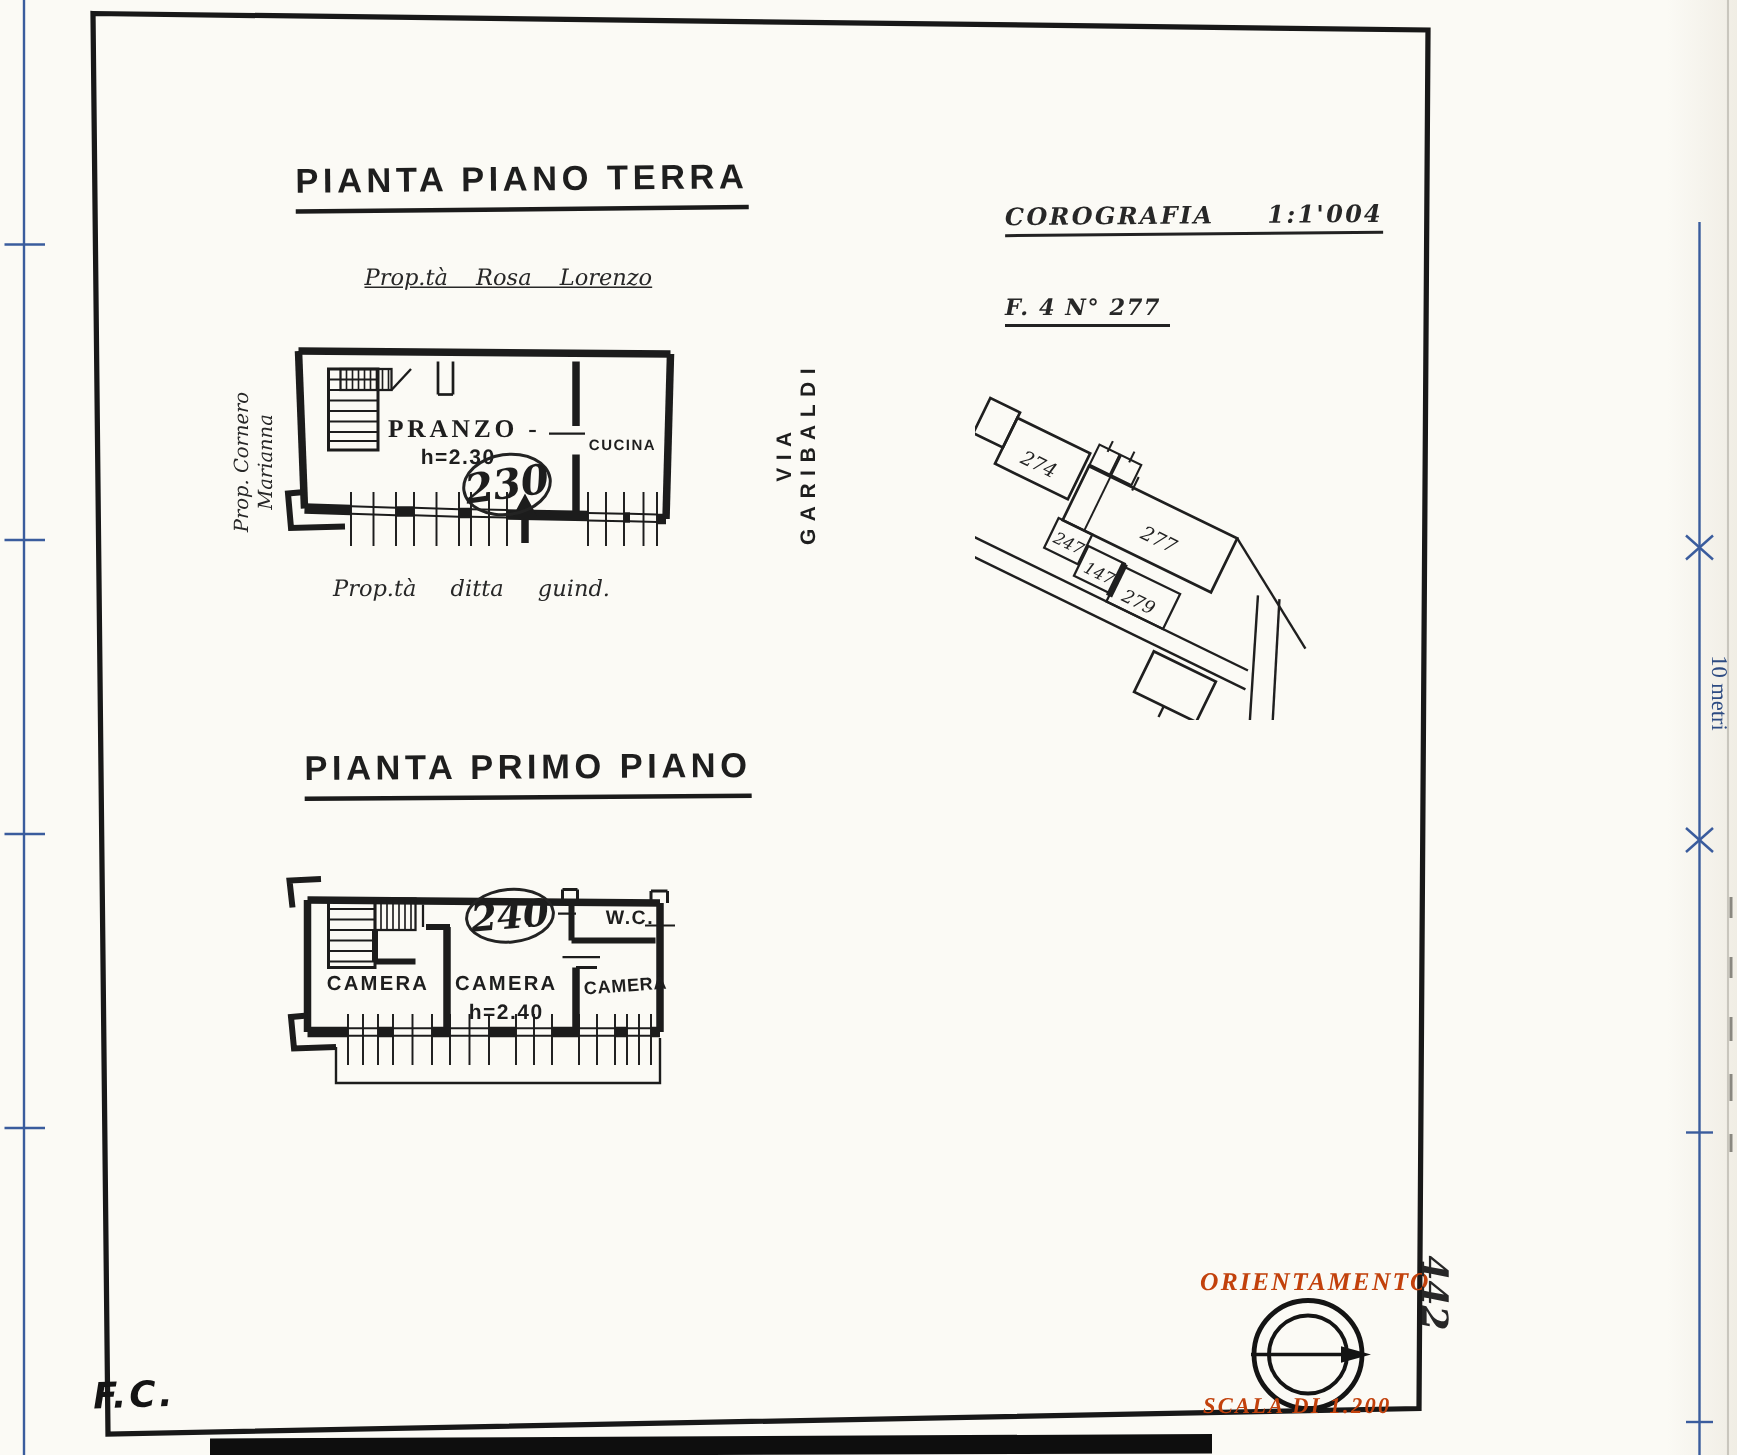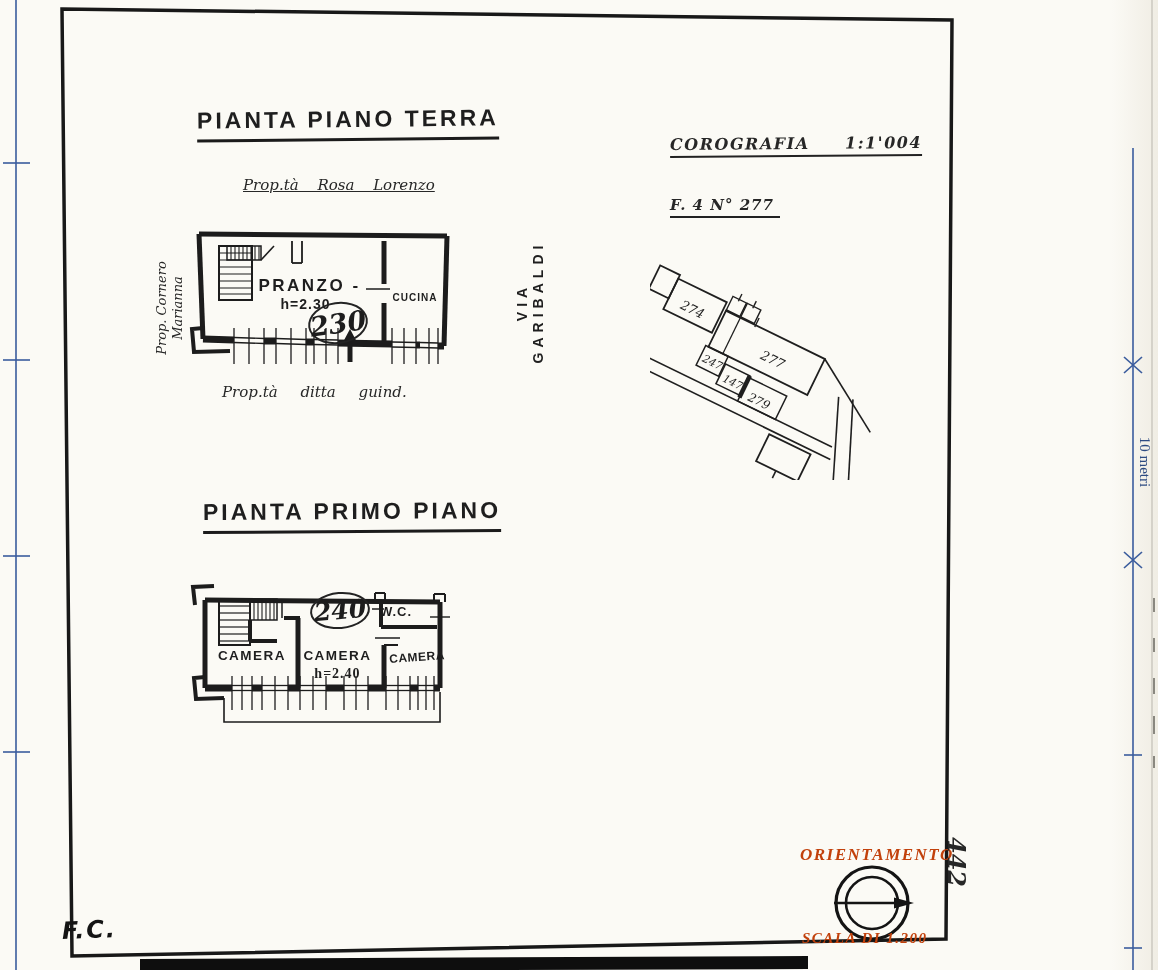--- a/index.html
+++ b/index.html
@@ -143,21 +143,21 @@
       <line x1="196" y1="81" x2="196" y2="119" stroke-width="5"></line>
       <line x1="178" y1="67" x2="202" y2="67" stroke-width="1.5"></line>
     </g>
     <g>
       <line x1="162" y1="140" x2="162" y2="118" stroke-width="5"></line>
       <polygon points="154,122 170,122 162,107" fill="#1c1c1c" stroke="none"></polygon>
     </g>
   </g>
 </svg>
 
-<div class="abs arch roomlabel" style="left:252px;top:276px;width:115px;font-size:17px;letter-spacing:2.5px;">PRANZO -</div>
+<div class="abs arch roomlabel" style="left:252px;top:276px;width:115px;font-size:17px;letter-spacing:2.5px;font-family:Liberation Serif, serif;">PRANZO -</div>
 <div class="abs arch roomlabel" style="left:258px;top:296px;width:95px;font-size:14px;letter-spacing:1px;text-align:center;">h=2.30</div>
 <div class="abs circlednum" style="left:308px;top:302px;width:56px;height:38px;font-size:27px;transform:rotate(-8deg);">230</div>
 <div class="abs arch roomlabel" style="left:386px;top:292px;width:58px;font-size:10px;letter-spacing:1px;">CUCINA</div>
 
 <div class="abs hand uhand" style="left:670px;top:134px;width:252px;display:flex;justify-content:space-between;font-weight:bold;font-size:16px;letter-spacing:1.5px;transform:rotate(-0.5deg);">
   <span>COROGRAFIA</span>
   <span>1:1'004</span>
 </div>
 <div class="abs hand uhand" style="left:670px;top:164px;width:110px;font-weight:bold;font-size:15px;letter-spacing:1px;margin-top:32px;">F. 4 N° 277</div>
 
@@ -292,24 +292,24 @@
     </g>
     <g>
       <line x1="196" y1="73" x2="196" y2="116" stroke-width="5"></line>
       <line x1="196" y1="73" x2="210" y2="73" stroke-width="2"></line>
       <line x1="165" y1="31" x2="165" y2="46" stroke-width="1.5"></line>
     </g>
   </g>
 </svg>
 
 <div class="abs circlednum" style="left:310px;top:592px;width:56px;height:33px;font-size:25px;transform:rotate(-5deg);">240</div>
-<div class="abs arch roomlabel" style="left:374px;top:604px;width:44px;font-size:13px;letter-spacing:1px;">W.C.</div>
+<div class="abs arch roomlabel" style="left:398px;top:604px;width:44px;font-size:13px;letter-spacing:1px;">W.C.</div>
 <div class="abs arch roomlabel" style="left:216px;top:648px;width:72px;font-size:13.5px;letter-spacing:1.5px;">CAMERA</div>
 <div class="abs arch roomlabel" style="left:300px;top:648px;width:75px;font-size:13.5px;letter-spacing:1.5px;">CAMERA</div>
-<div class="abs arch roomlabel" style="left:305px;top:666px;width:65px;font-size:14px;letter-spacing:1px;font-family:Liberation Serif, serif;">h=2.40</div>
+<div class="abs arch roomlabel" style="left:305px;top:666px;width:65px;font-size:14px;letter-spacing:1px;">h=2.40</div>
 <div class="abs arch roomlabel" style="left:386px;top:650px;width:62px;font-size:12px;letter-spacing:0.5px;transform:rotate(-4deg);">CAMERA</div>
 
 <div class="abs serifhead" style="left:800px;top:845px;font-size:17px;letter-spacing:1.5px;">ORIENTAMENTO</div>
 
 <svg class="abs" style="left:826px;top:858px;" width="96" height="92">
   <circle cx="46" cy="45" r="36" fill="none" stroke="#141414" stroke-width="3.2"></circle>
   <circle cx="46" cy="45" r="26" fill="none" stroke="#141414" stroke-width="2.6"></circle>
   <line x1="8" y1="45" x2="72" y2="45" stroke="#141414" stroke-width="2.4"></line>
   <polygon points="88,45 68,39.5 68,50.5" fill="#141414"></polygon>
 </svg>

